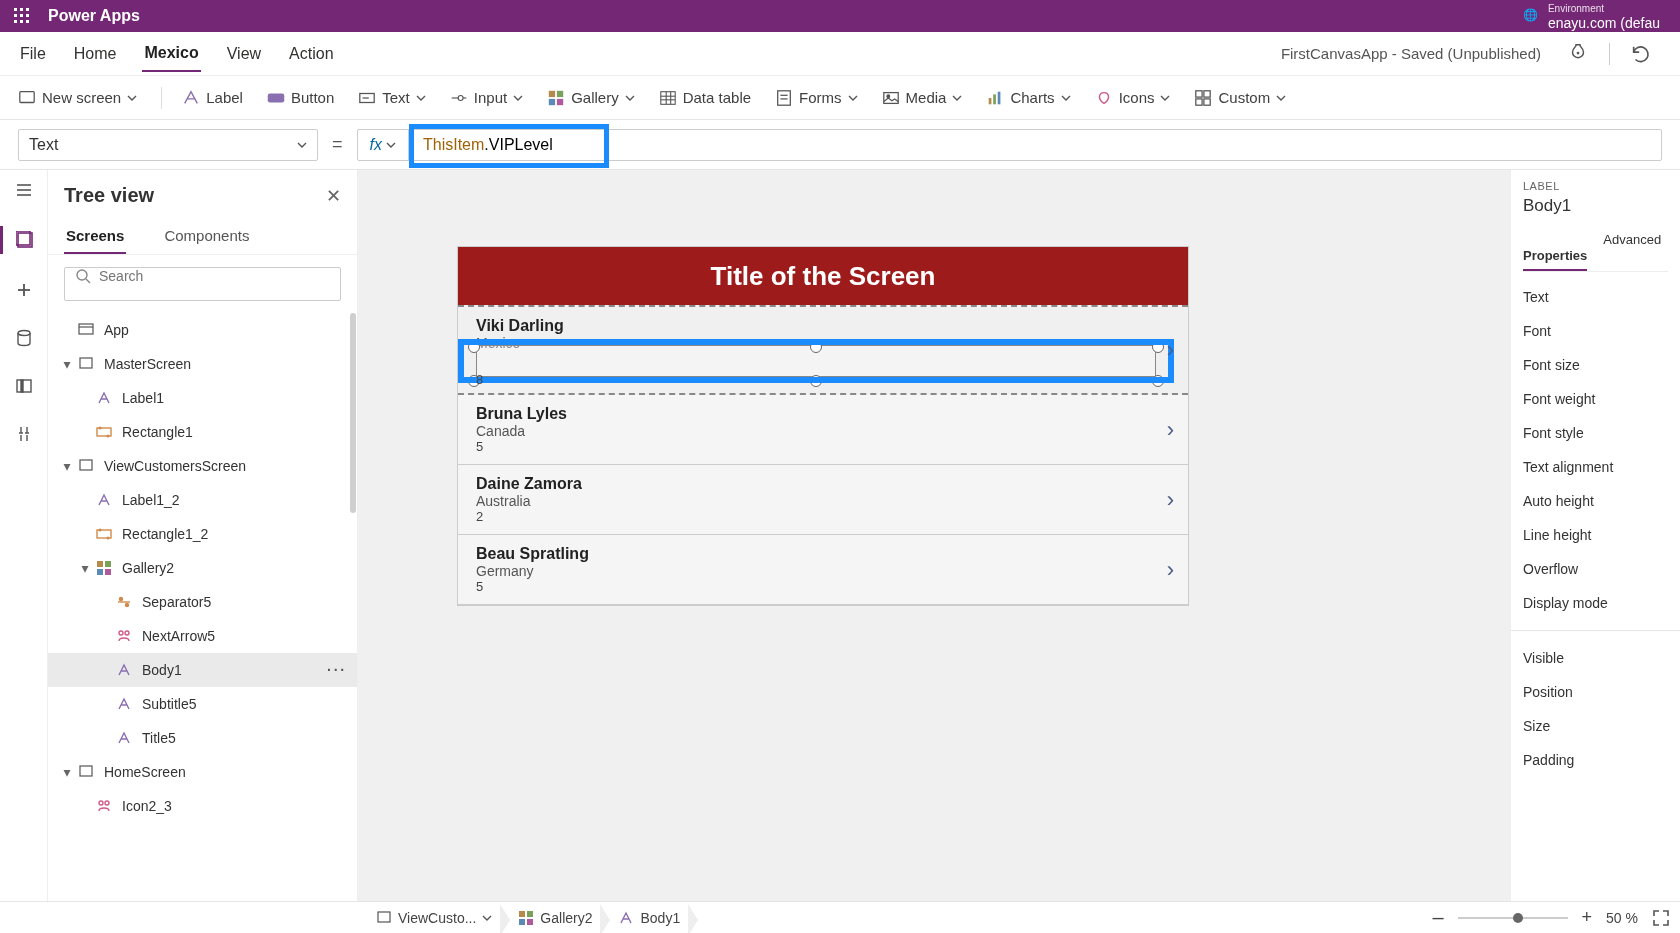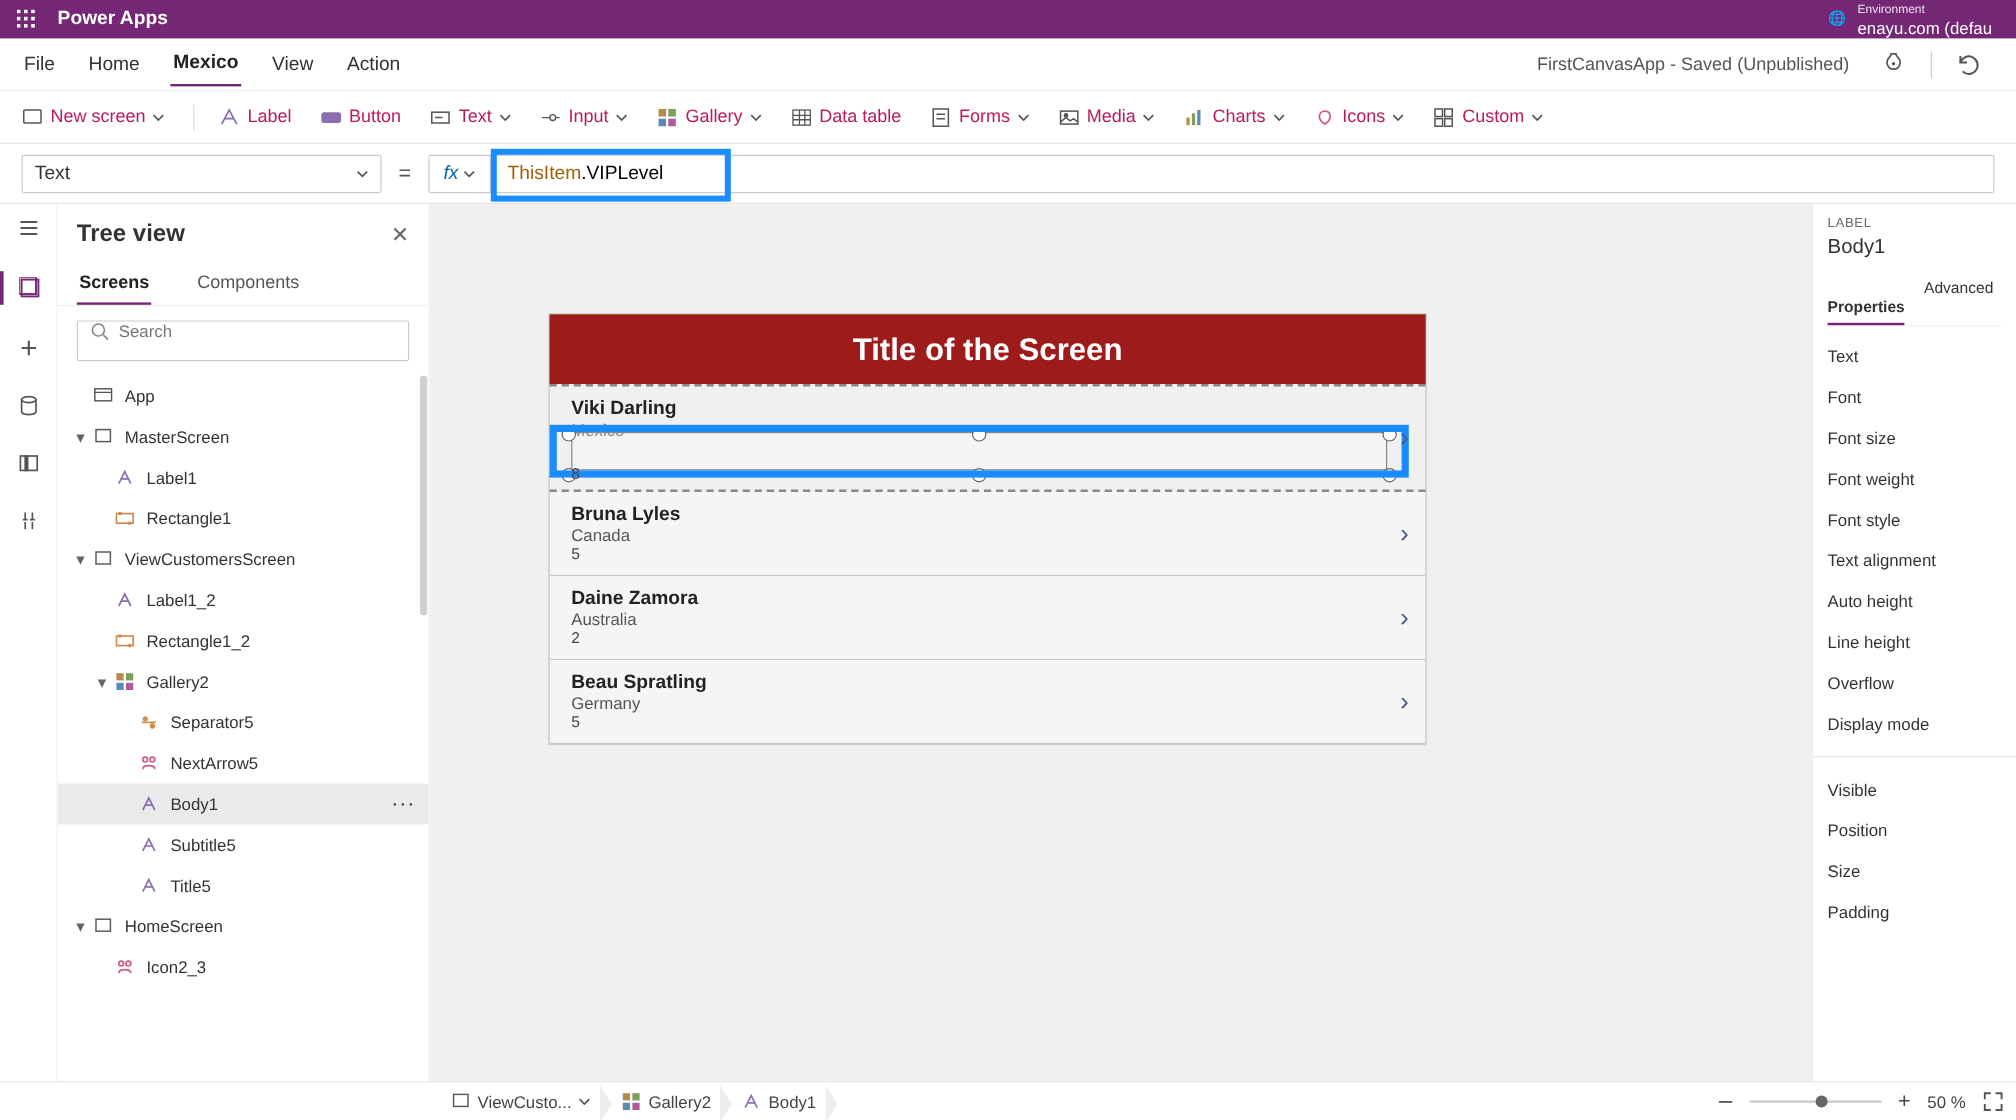--- a/index.html
+++ b/index.html
@@ -15,21 +15,21 @@
   
   .menu-bar { height: 44px; display: flex; align-items: center; padding: 6px 18px; border-bottom: 1px solid #eee;}
   .menu-bar .menu-item { font-size: 16px; color: #323130; margin-right: 24px; padding: 8px 2px; cursor: pointer; }
   .menu-bar .menu-item.active { border-bottom: 2px solid #742774; font-weight: 600; color: #212121;}
   .app-status { margin-left: auto; color: #555; font-size: 15px; padding-right: 12px;}
   .menu-right-icons { display: flex; align-items: center; gap: 20px; padding: 0 10px 0 14px; }
   .menu-right-icons .divider { width: 1px; height: 22px; background: #ccc;}
   .menu-right-icons svg { color: #555; }
   
   .ribbon { height: 44px; display: flex; align-items: center; padding: 0 18px; border-bottom: 1px solid #e5e5e5;}
-  .ribbon-item { display: flex; align-items: center; gap: 6px; font-size: 15px; color: #be185d; margin-right: 24px; cursor: pointer; }
+  .ribbon-item { display: flex; align-items: center; gap: 6px; font-size: 15px; color: #404040; margin-right: 24px; cursor: pointer; }
   .ribbon-item svg { color: #555; }
   .chev-down { width: 10px; height: 10px; }
   
   .formula-row { height: 50px; display: flex; align-items: center; border-bottom: 1px solid #e5e5e5; padding: 0 18px;}
   .prop-select { flex: 0 0 300px; height: 32px; border: 1px solid #ccc; border-radius: 2px; display: flex; align-items: center; padding: 0 10px; color: #333; justify-content: space-between; background:#fff;}
   .equals { margin: 0 14px; font-size: 18px; color: #555;}
   .fx-box { display:flex; align-items:center; border:1px solid #ccc; border-radius:2px; height:32px; flex:1; background:#fff;}
   .fx-label { font-style: italic; display:flex; align-items:center; gap:4px; padding:0 12px; height:100%; border-right:1px solid #ccc; color:#0369a1;}
   .formula-wrap { position:relative; flex:1; height:100%;}
   .formula-input { padding: 0 14px; font-family: Consolas, monospace; font-size: 16px; display:flex; align-items:center; height:100%; border:none; outline:none; width:100%;}
@@ -55,21 +55,21 @@
   .tree-scroll { position:absolute; right:0; top:0; width:8px; height:100%; background:transparent;}
   .tree-scroll .thumb { position:absolute; right:1px; top:0; width:6px; height:200px; background:#cfcfcf; border-radius:3px;}
   .tree-row { display:flex; align-items:center; height:34px; padding-left:10px; cursor:pointer;}
   .tree-row.selected { background:#eaeaea;}
   .tree-row .exp { width:18px; text-align:center; color:#666;}
   .tree-row .ico { width:20px; height:20px; margin-right:8px; display:flex; align-items:center; justify-content:center;}
   .tree-row .more { margin-left:auto; margin-right:10px; color:#555; font-weight:bold; letter-spacing:2px;}
   .indent1 { padding-left:28px;} .indent2{padding-left:48px;}
   
   .canvas-area { flex:1; background:#f0f0f0; position:relative; overflow:hidden;}
-  .screen-frame { position:absolute; left:100px; top:92px; width:730px; background:#84cc16; box-shadow:0 0 0 1px #ccc; }
+  .screen-frame { position:absolute; left:100px; top:77px; width:730px; background:#fef9c3; box-shadow:0 0 0 1px #ccc; }
   .screen-title { height:58px; background:#9e1b1b; color:#fff; display:flex; align-items:center; justify-content:center; font-size:26px; font-weight:700;}
   .gallery { }
   .g-item { position:relative; padding:10px 18px 10px 18px; border-bottom:1px solid #ccc; background:#f5f5f5;}
   .g-item.first { background:#f0f0f0; border-top:2px dashed #888; border-bottom:2px dashed #888;}
   .g-item .name { font-size:16px; font-weight:700; color:#222;}
   .g-item .country { font-size:14px; color:#555;}
   .g-item .vip { font-size:13px; color:#444;}
   .g-item .arrow { position:absolute; right:14px; top:50%; transform:translateY(-50%); color:#4a5c8a; font-size:22px;}
   .sel-box-wrap { position:absolute; left:0; top:32px; right:14px; height:44px; }
   .sel-highlight { position:absolute; inset:0; border:6px solid #1a8cff; pointer-events:none;}

